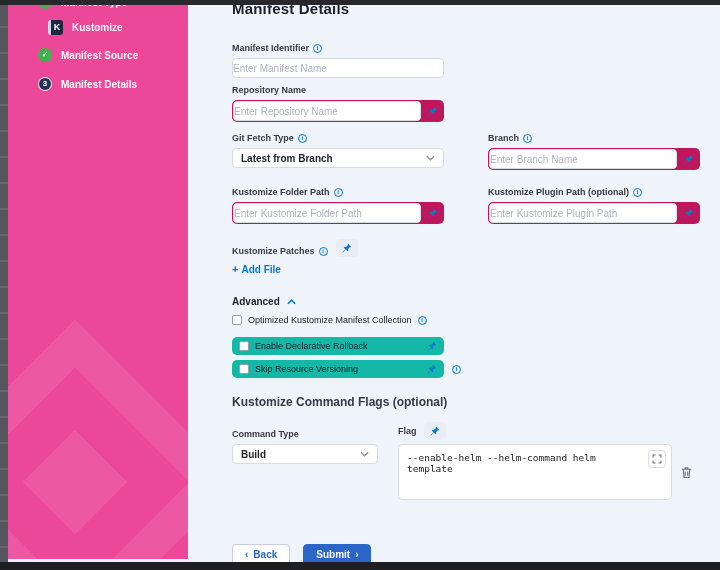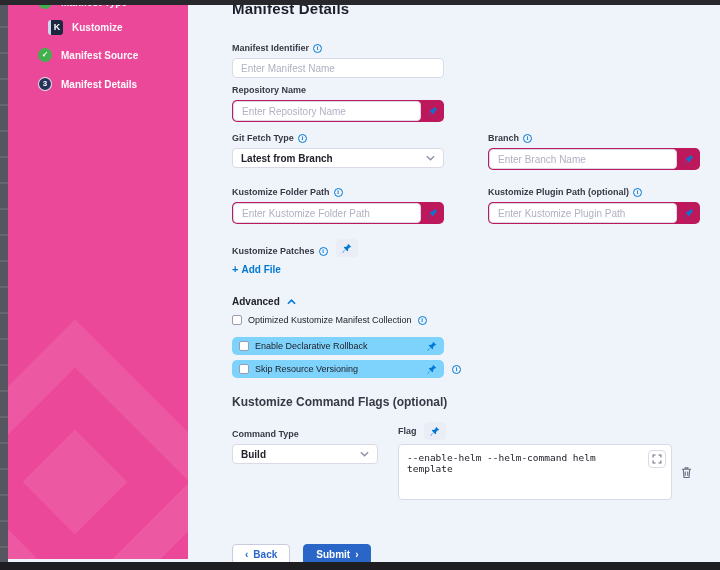--- a/index.html
+++ b/index.html
@@ -65,21 +65,21 @@
     display:flex; align-items:center; gap:4px;
     font-size:9px; font-weight:600; color:#383946; line-height:11px;
   }
   .info-icon {
     width:9px; height:9px; border:1px solid #0278d5; border-radius:50%;
     color:#0278d5; font-size:6px; font-weight:700; line-height:7px; text-align:center;
     flex:0 0 auto; font-family:"Liberation Serif", serif;
   }
   .text-input {
     width:100%; height:20px; border:1px solid #d9dae6; border-radius:4px; background:#fff;
-    padding:0 8px; font-size:10px; color:#22222a; outline:none;
+    padding:0 0; font-size:10px; color:#22222a; outline:none;
     font-family:"Liberation Sans", sans-serif;
   }
   .text-input::placeholder { color:#b0b1c3; }
   .runtime-wrap {
     display:flex; align-items:center; background:#be185d; border-radius:5px; width:212px; height:22px;
     padding:0 1px;
   }
   .runtime-wrap .text-input { border-radius:4px; }
   .pin-btn { width:22px; height:20px; display:flex; align-items:center; justify-content:center; flex:0 0 auto; background:transparent; border:none; padding:0; cursor:pointer; }
   .pin-btn svg { fill:#0278d5; }
@@ -107,21 +107,21 @@
   .patches-line { margin-top:15px; display:flex; align-items:flex-end; gap:8px; }
   .add-file { margin-top:6px; display:flex; align-items:center; gap:3px; color:#0278d5; font-size:10px; font-weight:600; cursor:pointer; width:max-content; }
   .add-file .plus { font-size:11px; font-weight:700; }
 
   .advanced-hdr { margin-top:21px; display:flex; align-items:center; gap:7px; cursor:pointer; width:max-content; }
   .advanced-hdr .txt { font-size:10px; font-weight:700; color:#22222a; }
   .chk-plain { margin-top:8px; display:flex; align-items:center; gap:6px; }
   .checkbox { width:10px; height:10px; border:1px solid #9a9bb5; border-radius:2px; background:#fff; flex:0 0 auto; cursor:pointer; }
   .chk-label { font-size:9px; color:#22222a; }
   .chk-row {
-    width:212px; height:18px; background:#7dd3fc; border-radius:5px;
+    width:212px; height:18px; background:#14b8a6; border-radius:5px;
     display:flex; align-items:center; gap:6px; padding:0 2px 0 7px;
   }
   .chk-row .chk-label { flex:1; }
   .row-roll { margin-top:12px; }
   .skip-line { margin-top:5px; display:flex; align-items:center; gap:8px; }
 
   .cmdflags-label { margin-top:17px; font-size:12px; font-weight:600; color:#383946; }
   .cmd-row { margin-top:13px; display:flex; gap:20px; }
   .cmd-col { width:146px; }
   .cmd-col .select-box { width:146px; }

